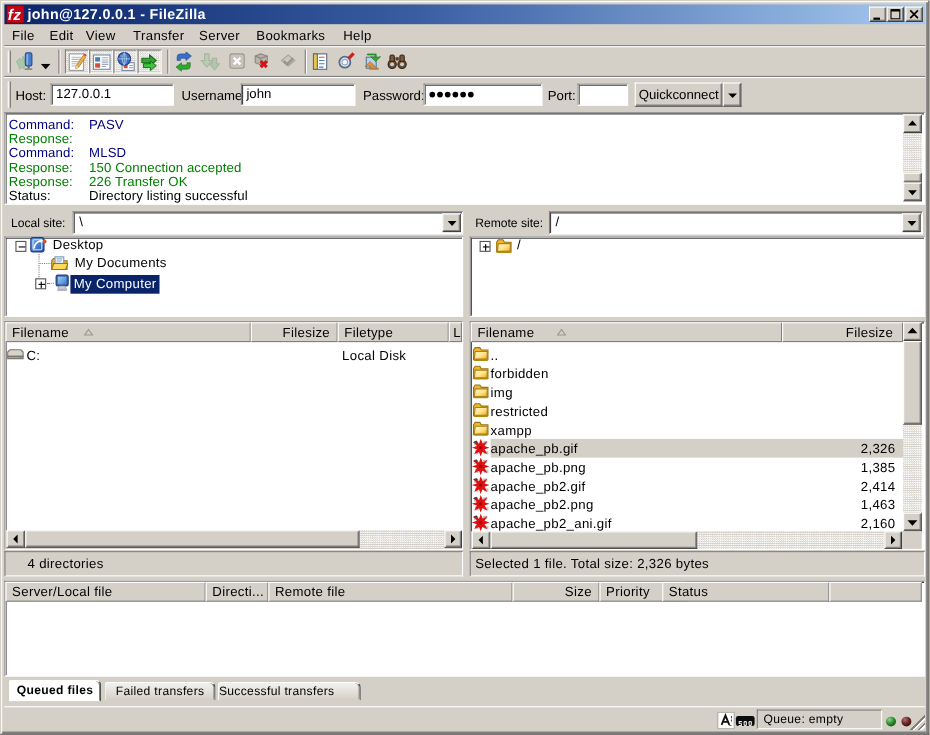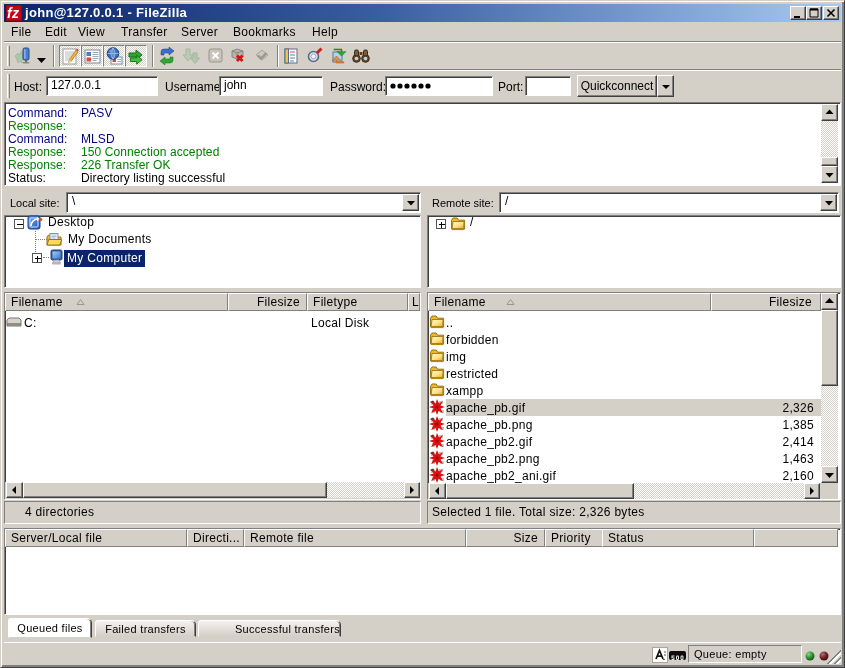--- a/index.html
+++ b/index.html
@@ -416,23 +416,23 @@
 <div class="hd" style="left:0;width:182px;padding-left:5px">Server/Local file</div>
 <div class="hd" style="left:182px;width:57px;padding-left:5px">Directi...</div>
 <div class="hd" style="left:239px;width:222px;padding-left:5px">Remote file</div>
 <div class="hd" style="left:461px;width:79px;text-align:right;padding-right:6px">Size</div>
 <div class="hd" style="left:540px;width:79px;padding-left:5px">Priority</div>
 <div class="hd" style="left:597px;width:152px;padding-left:5px">Status</div>
 <div class="hd" style="left:749px;width:84px"></div>
 </div>
 
 <div class="abs" id="tabs" style="left:4px;top:617px;width:837px;height:21px;font-size:11px">
-<div class="abs" style="left:4px;top:1px;width:84px;height:20px;background:#fff;border:1px solid;border-color:#fff #404040 #d4d0c8 #fff;border-radius:3px 5px 0 0;box-shadow:inset -1px 0 0 #808080;font-weight:normal;text-align:center;line-height:18px">Queued files</div>
+<div class="abs" style="left:4px;top:1px;width:84px;height:20px;background:#fff;border:1px solid;border-color:#fff #404040 #d4d0c8 #fff;border-radius:3px 5px 0 0;box-shadow:inset -1px 0 0 #808080;font-weight:bold;text-align:center;line-height:18px">Queued files</div>
 <div class="abs" style="left:91px;top:3px;width:101px;height:17px;background:linear-gradient(#f4f2ee,#d4d0c8);border:1px solid;border-color:#fff #404040 #d4d0c8 #fff;border-radius:3px 5px 0 0;box-shadow:inset -1px 0 0 #808080;text-align:center;line-height:16px">Failed transfers</div>
-<div class="abs" style="left:194px;top:3px;width:143px;height:17px;background:linear-gradient(#f4f2ee,#d4d0c8);border:1px solid;border-color:#fff #404040 #d4d0c8 #fff;border-radius:3px 5px 0 0;box-shadow:inset -1px 0 0 #808080;text-align:right;line-height:16px">Successful transfers</div>
+<div class="abs" style="left:194px;top:3px;width:130px;height:17px;background:linear-gradient(#f4f2ee,#d4d0c8);border:1px solid;border-color:#fff #404040 #d4d0c8 #fff;border-radius:3px 5px 0 0;box-shadow:inset -1px 0 0 #808080;text-align:left;line-height:16px">Successful transfers</div>
 </div>
 
 <div class="abs" id="statusbar" style="left:4px;top:642px;width:837px;height:22px;border-top:1px solid #fff">
 <div class="abs" style="left:648px;top:4px;width:16px;height:16px;background:#fdfdfb;border:1px solid #aaa69e"><svg width="14" height="14">
         <path d="M3 11L6.5 2.5 10 11M4.2 8.2h4.6" stroke="#111" stroke-width="1.7" fill="none"></path>
         <path d="M12 3v2M12 6v2M10 11.5h2" stroke="#555" stroke-width="1"></path>
       </svg></div>
 <div class="abs" style="left:665px;top:8px;width:17px;height:9px;background:#0c0c0c;border-radius:2px"><svg width="17" height="9">
         <g fill="#e8e8e8">
           <path d="M2.5 2.5h3v1h-2v1h2v2.5h-3v-1h2v-.8h-2z"></path>

